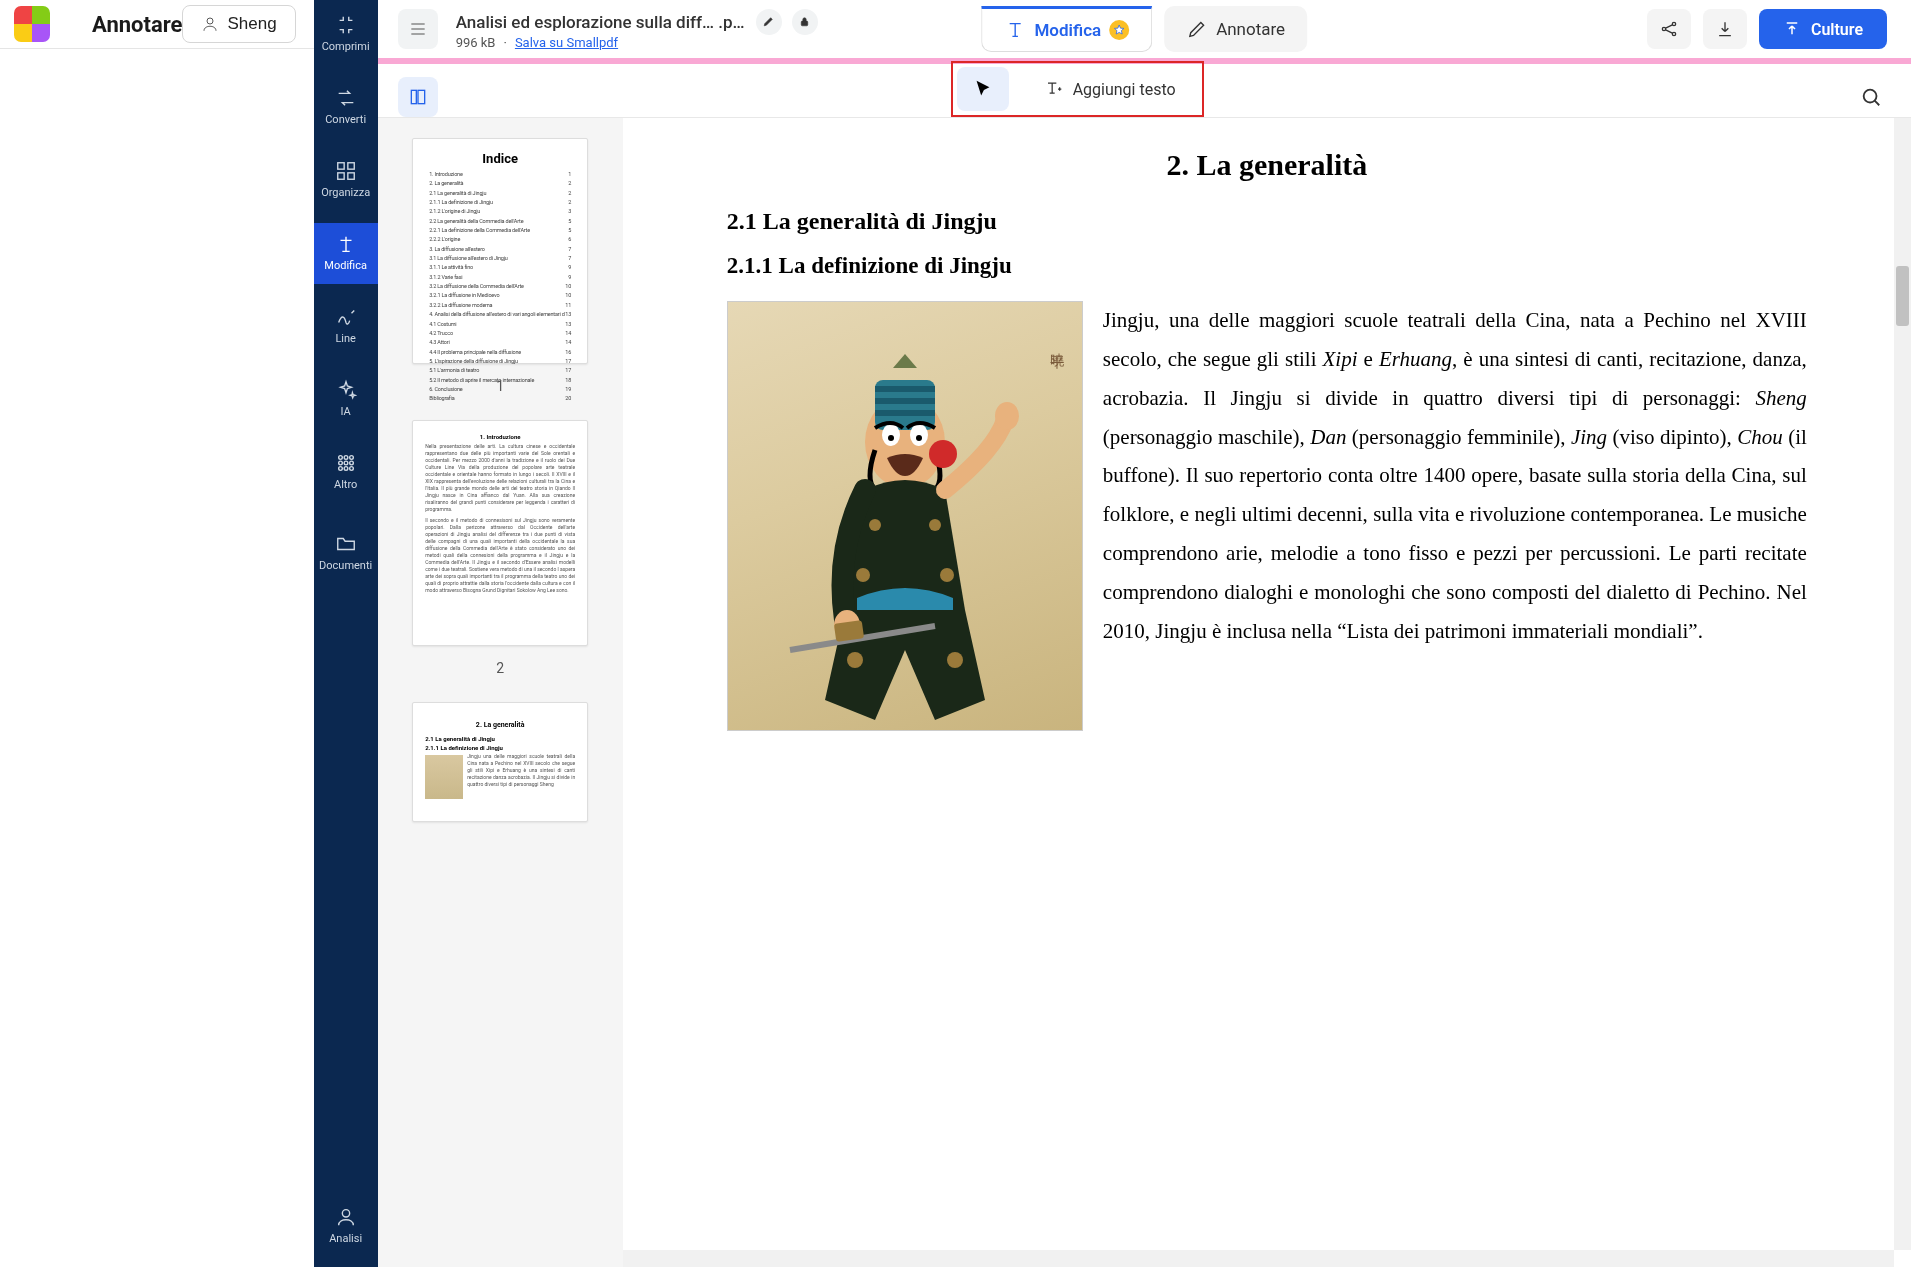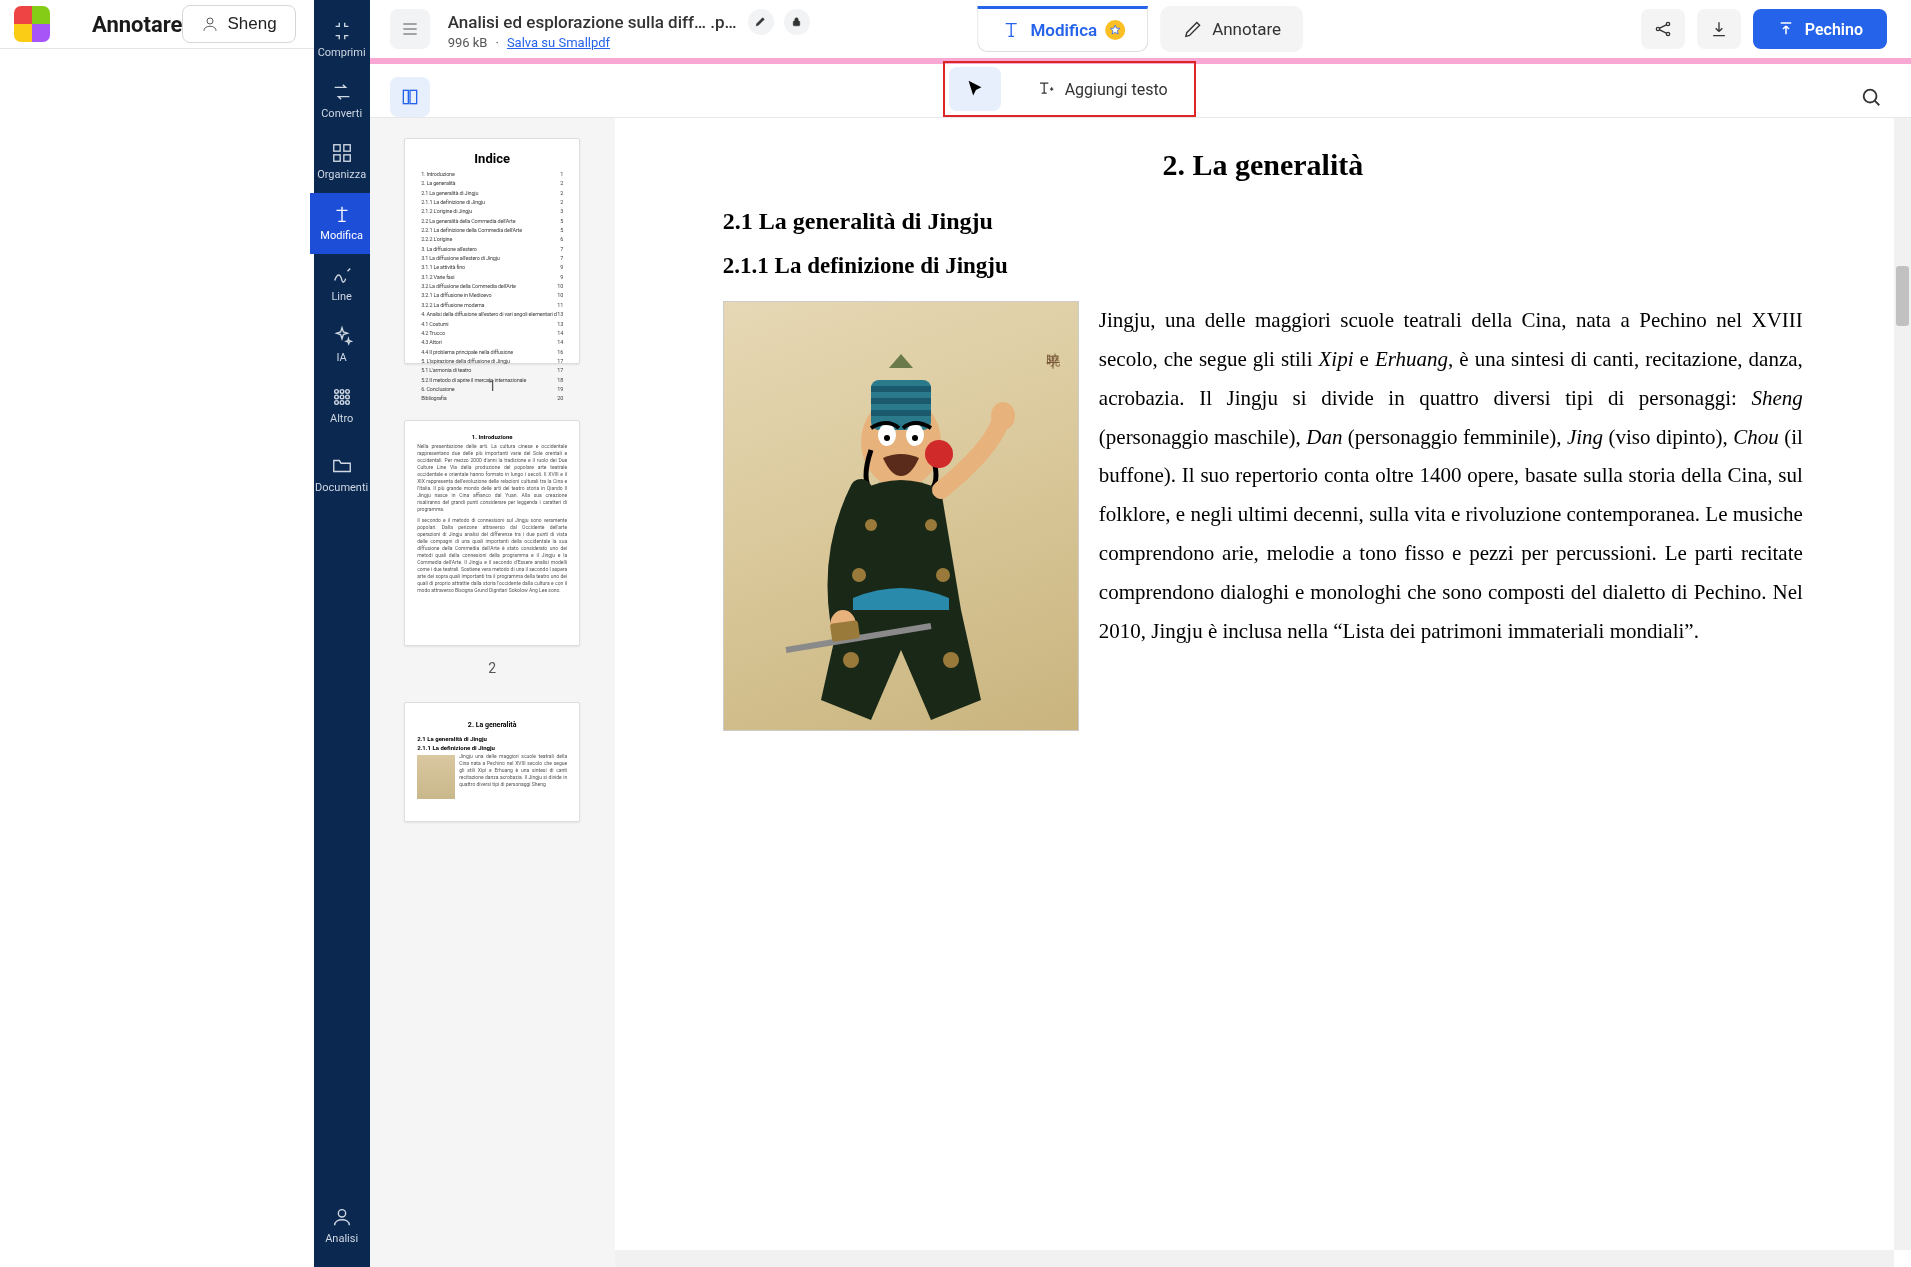--- a/index.html
+++ b/index.html
@@ -11,21 +11,21 @@
   .logo { width:64px; height:49px; display:flex; align-items:center; justify-content:center; }
   .logo-grid { width:36px; height:36px; border-radius:7px; overflow:hidden; display:grid; grid-template:1fr 1fr/1fr 1fr; }
   .lg1{background:#ef4444}.lg2{background:#84cc16}.lg3{background:#facc15}.lg4{background:#a855f7}
   .page-title { font-size:22px; font-weight:700; margin-left:28px; color:#1a1a1a;}
   .spacer{flex:1}
   .accedi-btn{display:flex;align-items:center;gap:8px;border:1px solid #d6d6d6;border-radius:8px;padding:8px 18px;font-size:17px;color:#222;background:#fff;cursor:pointer}
   .accedi-btn svg{width:18px;height:18px;stroke:#222}
 
   
   .body { flex:1; display:flex; min-height:0;}
-  .sidebar { width:56px; background:#0b2850; color:#cfd8e3; display:flex; flex-direction:column; align-items:center; padding-top:10px; gap:0;}
+  .sidebar { width:64px; background:#0b2850; color:#cfd8e3; display:flex; flex-direction:column; align-items:center; padding-top:4px; gap:12px;}
   .side-item{width:64px; padding:10px 0 12px; display:flex; flex-direction:column; align-items:center; gap:4px; font-size:11px; color:#cfd8e3; cursor:pointer;}
   .side-item.active{background:#1d4ed8; color:#fff}
   .side-item svg{width:22px;height:22px;stroke:#cfd8e3;fill:none;stroke-width:1.5}
   .side-item.active svg{stroke:#fff}
   .side-spacer{flex:1}
 
   .main { flex:1; display:flex; flex-direction:column; min-width:0;}
 
   
   .toolbar{ height:64px; display:flex; align-items:center; padding:0 24px 0 20px; gap:12px; border-bottom:6px solid #f9a8d4; position:relative;}
@@ -261,21 +261,21 @@
             </div>
           <div class="sq-btn">
               <svg viewBox="0 0 24 24">
                 <path d="M12 4v11m0 0l-4-4m4 4l4-4M5 20h14"></path>
               </svg>
             </div>
           <div class="export-btn">
             <svg viewBox="0 0 24 24">
                 <path d="M12 19V8m0 0l-4 4m4-4l4 4M5 4h14"></path>
               </svg>
-            <span>Pechino</span>
+            <span>Culture</span>
           </div>
         </div>
       </div>
 
       <div class="subbar">
         <div class="panel-toggle">
           <svg viewBox="0 0 24 24">
               <rect x="4" y="4" width="6" height="16"></rect>
               <rect x="12" y="4" width="8" height="16"></rect>
             </svg>

